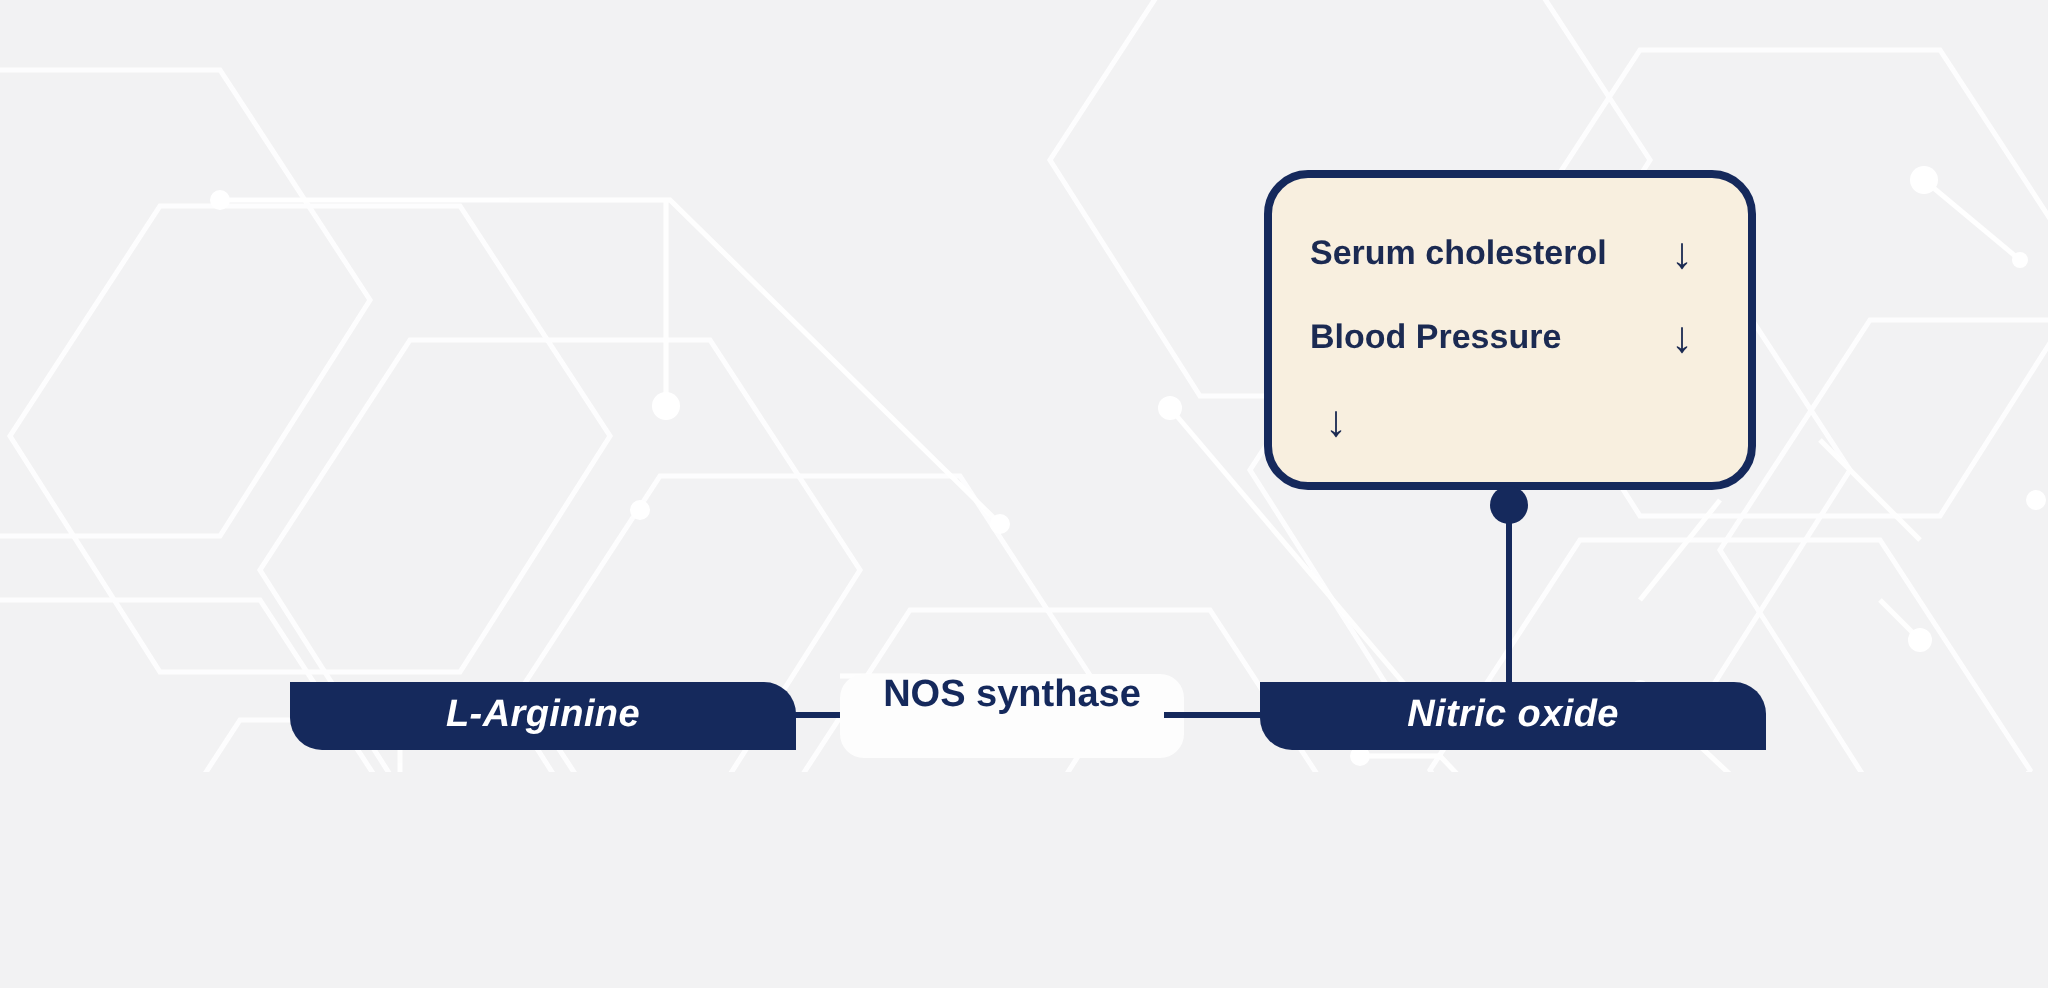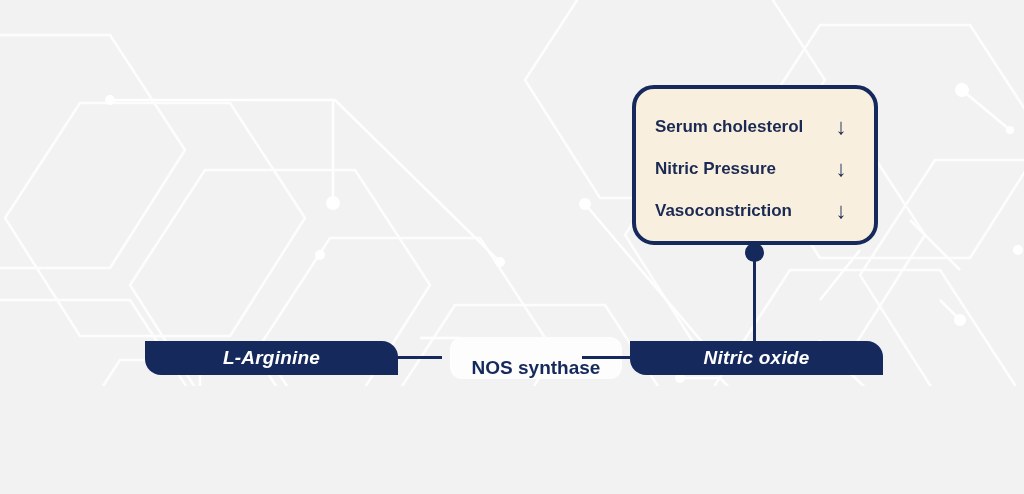--- a/index.html
+++ b/index.html
@@ -80,28 +80,28 @@
   #line-right {
     left: 582px;
     top: 356px;
     width: 50px;
     height: 3px;
   }
 
   
   #pill-nos {
     position: absolute;
-    left: 450px;
+    left: 420px;
     top: 337px;
     width: 172px;
     height: 42px;
     background: #fdfdfd;
     border-radius: 12px;
     display: flex;
-    align-items: flex-end;
+    align-items: flex-start;
     justify-content: center;
   }
   #pill-nos .pill-label {
     color: #15295c;
     font-size: 19px;
     font-weight: 700;
     white-space: nowrap;
   }
 
   
@@ -227,26 +227,25 @@
   </svg>
 
   <div id="callout-box">
 
     <div class="effect-row">
       <span class="effect-label">Serum cholesterol</span>
       <span class="effect-arrow">↓</span>
     </div>
 
     <div class="effect-row">
-      <span class="effect-label">Nitric Pressure</span>
+      <span class="effect-label">Blood Pressure</span>
       <span class="effect-arrow">↓</span>
     </div>
 
     <div class="effect-row">
-      <span class="effect-label">Vasoconstriction</span>
       <span class="effect-arrow">↓</span>
     </div>
   </div>
 
   <div id="stem-dot"></div>
   <div id="stem-vertical"></div>
 
   <div class="flow-bar" id="bar-arginine">
     <span class="bar-label">L-Arginine</span>
   </div>

